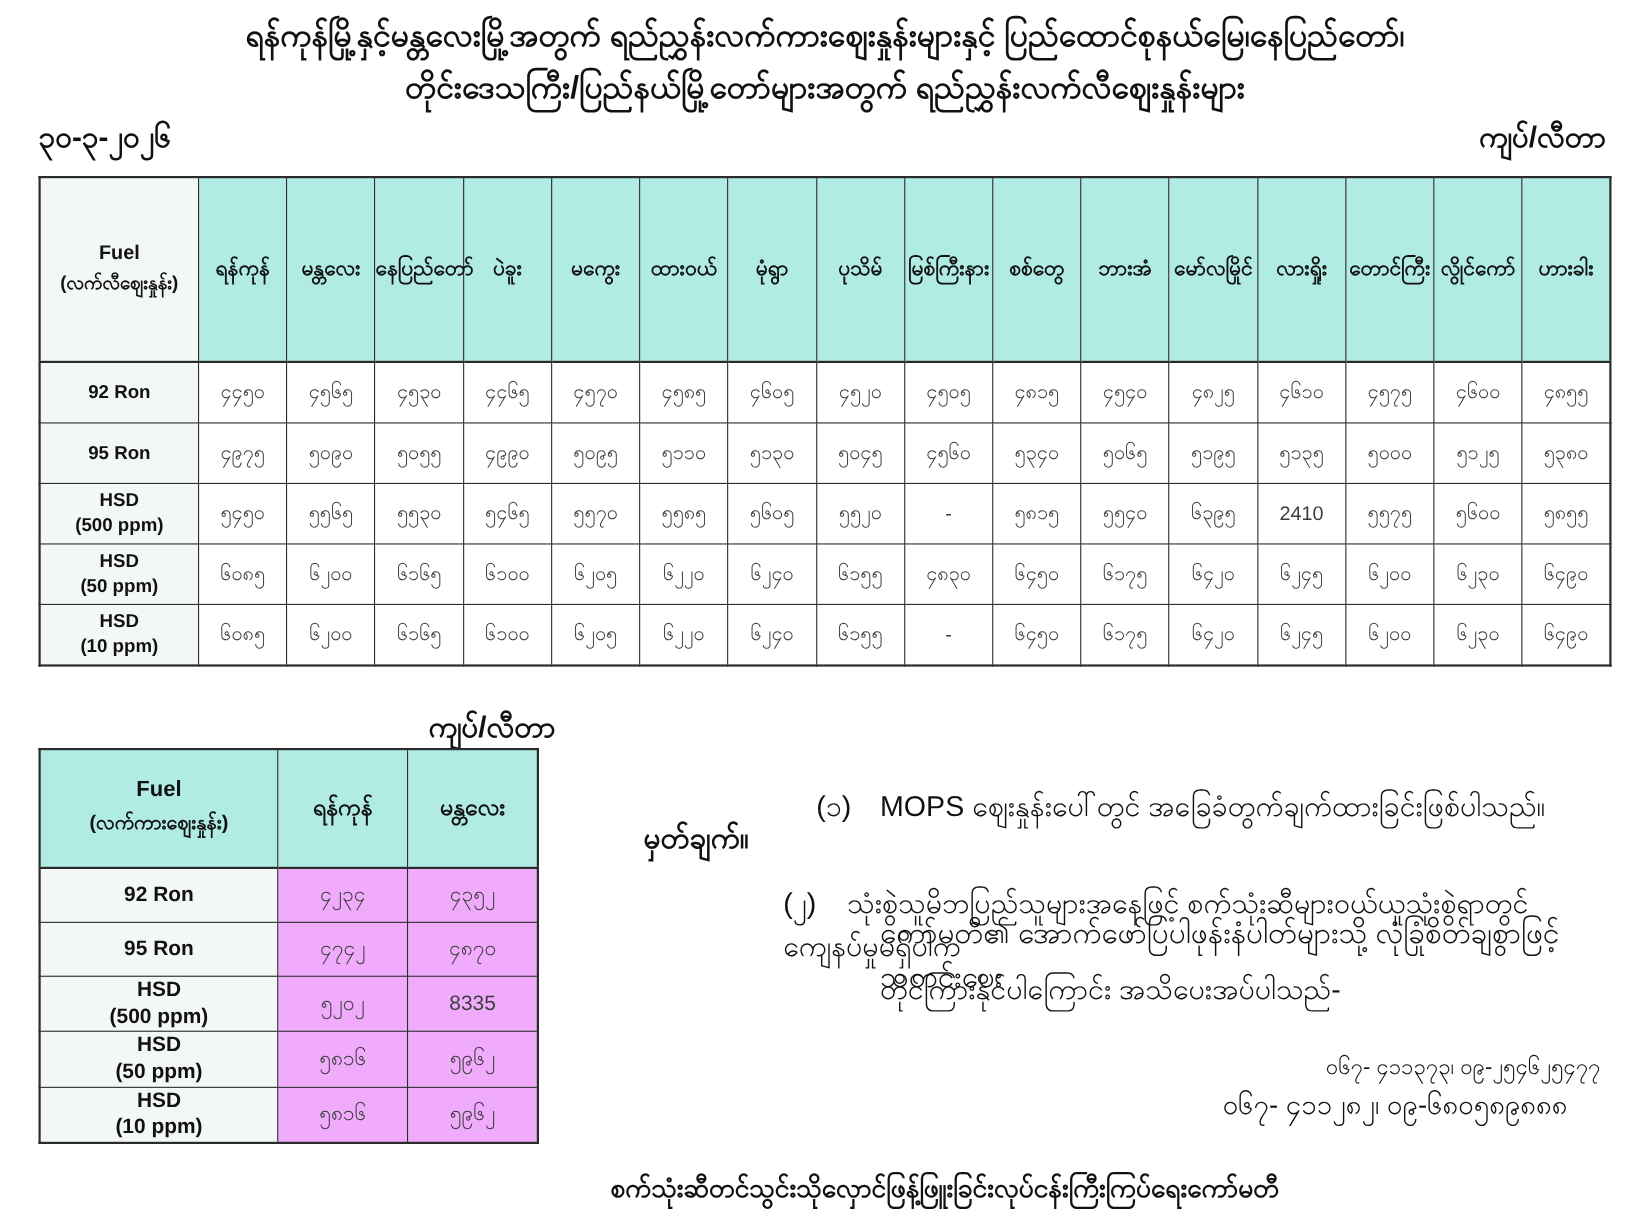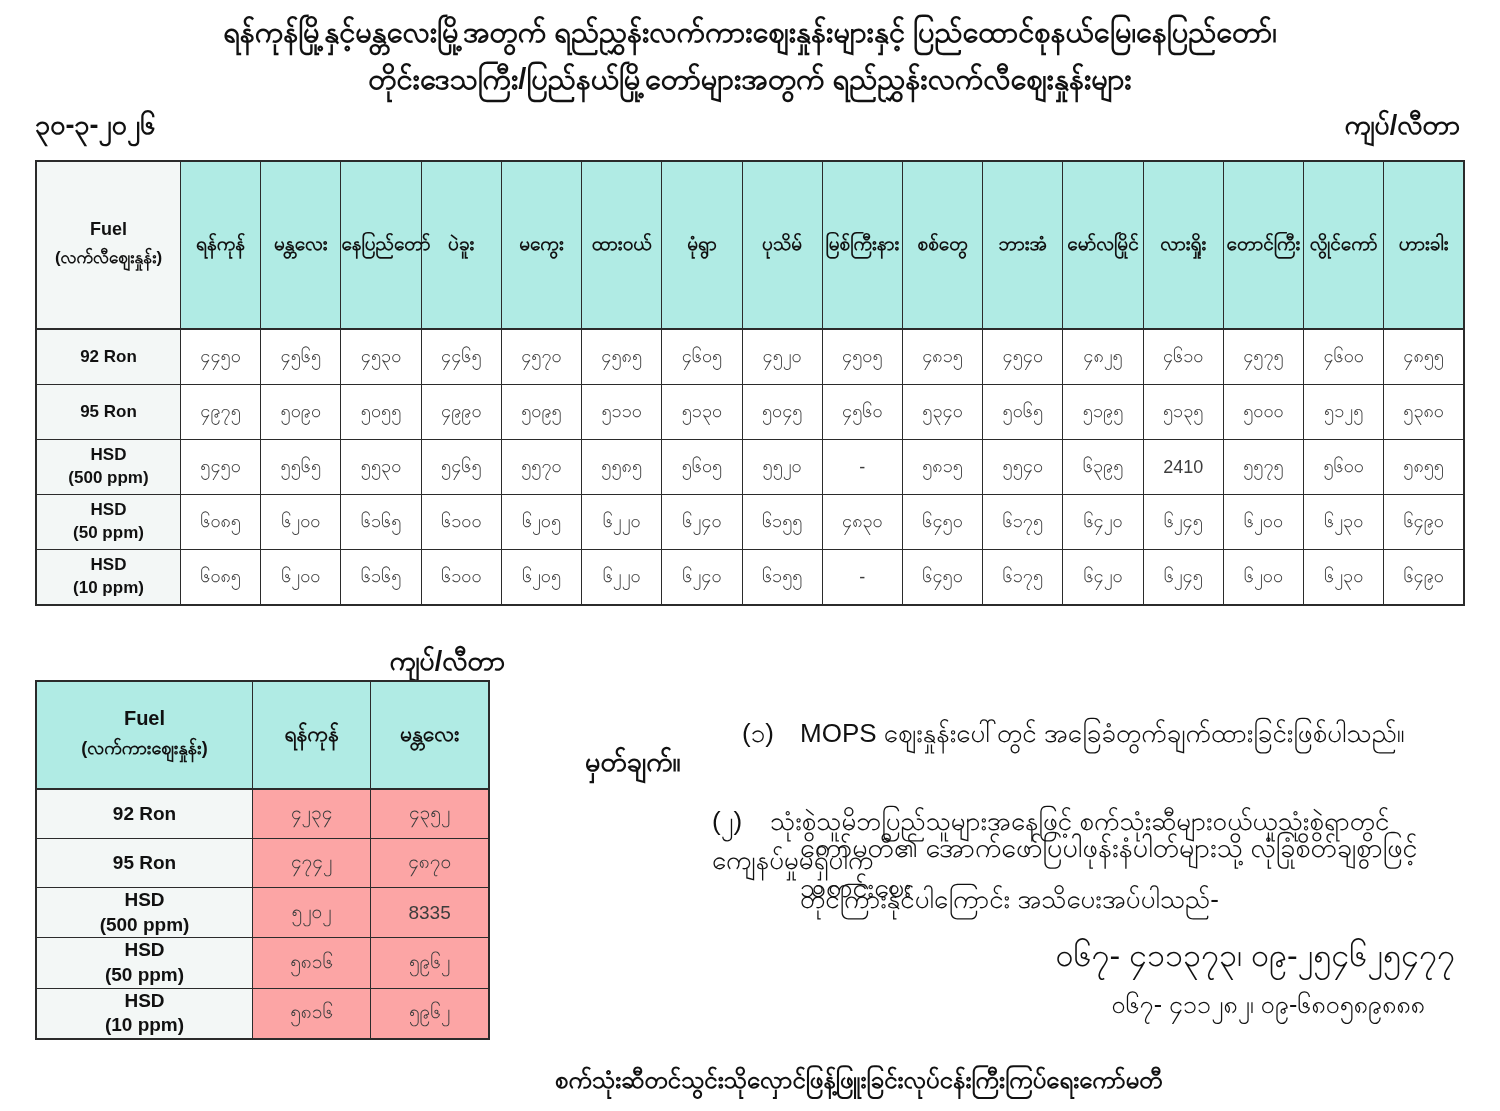--- a/index.html
+++ b/index.html
@@ -33,30 +33,30 @@
   .main-table thead th.fuel-th .l2{font-size:17px;margin-top:6px;}
   .main-table tbody th.row-label{background:var(--label-bg);font-size:17px;font-weight:bold;line-height:1.35;}
   .main-table tbody td{height:54px;background:#ffffff;font-size:18px;color:var(--number-text);}
 
   
   .small-table{left:35px;top:680px;width:455px;border:2px solid var(--border);}
   .small-table thead th{height:106px;background:var(--header-teal);font-size:21px;font-weight:bold;border-bottom:2px solid var(--border);}
   .small-table thead th.fuel-th{width:215px;background:var(--header-teal);font-size:20px;}
   .small-table thead th.fuel-th .l2{font-size:18px;margin-top:6px;text-align:center;}
   .small-table tbody th.row-label{background:var(--label-bg);font-size:19px;font-weight:bold;line-height:1.3;}
-  .small-table tbody td{height:48px;background:#fca5a5;font-size:19px;color:var(--number-text);}
+  .small-table tbody td{height:48px;background:#f0abfc;font-size:19px;color:var(--number-text);}
 
   
   .note-heading{left:585px;top:716px;font-size:27px;font-weight:bold;margin-top:28px;}
   .note-row1{left:742px;top:716px;width:720px;font-size:26px;}
   .note-row2{left:712px;top:778px;width:740px;font-size:26px;margin-top:26px;}
   .note-num{display:inline-block;width:58px;}
   .note-line2{left:800px;top:830px;width:680px;font-size:27px;}
   .note-line3{left:800px;top:882px;width:680px;font-size:26px;}
-  .phone1{right:45px;top:934px;font-size:32px;}
+  .phone1{right:45px;top:956px;font-size:20px;}
   .phone2{right:75px;top:988px;font-size:25px;}
   .committee{left:555px;top:1064px;width:925px;font-size:24px;font-weight:bold;}
 </style>
 </head>
 <body>
 
 <div class="abs title-line" id="title1">ရန်ကုန်မြို့နှင့်မန္တလေးမြို့အတွက် ရည်ညွှန်းလက်ကားဈေးနှုန်းများနှင့် ပြည်ထောင်စုနယ်မြေ၊နေပြည်တော်၊</div>
 <div class="abs title-line" id="title2">တိုင်းဒေသကြီး/ပြည်နယ်မြို့တော်များအတွက် ရည်ညွှန်းလက်လီဈေးနှုန်းများ</div>
 
 <div class="abs date-label">၃၀-၃-၂၀၂၆</div>

